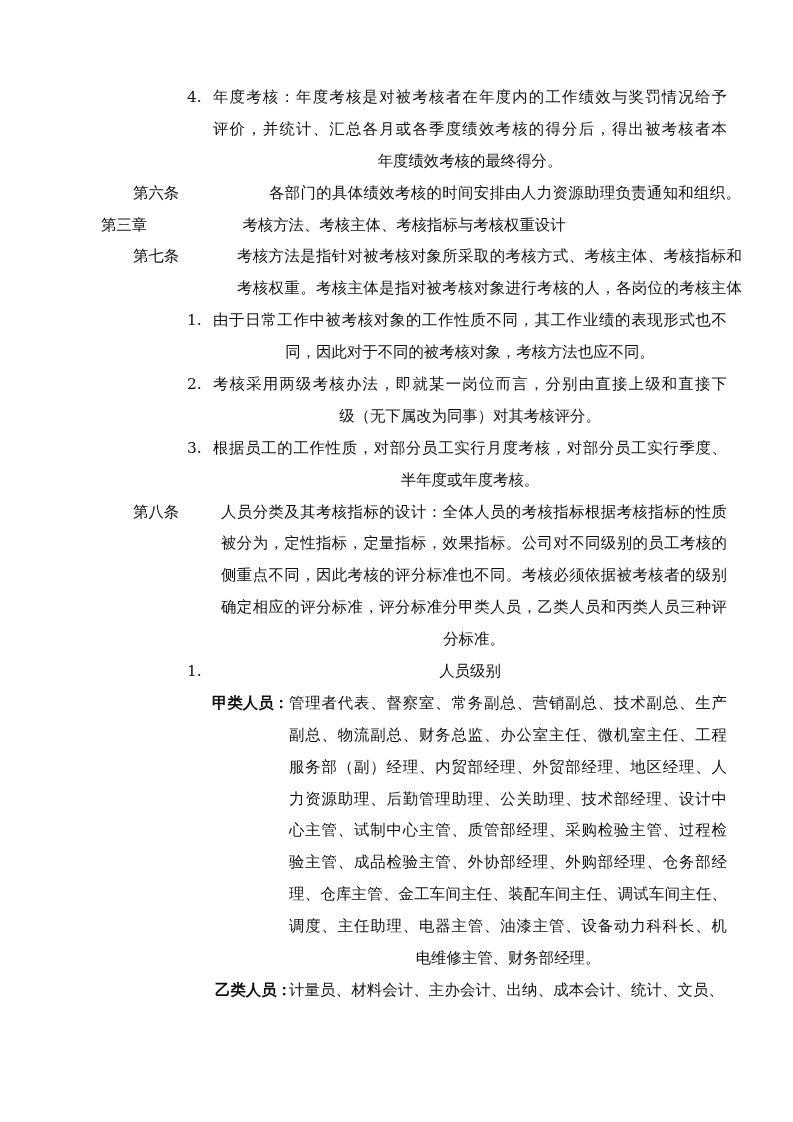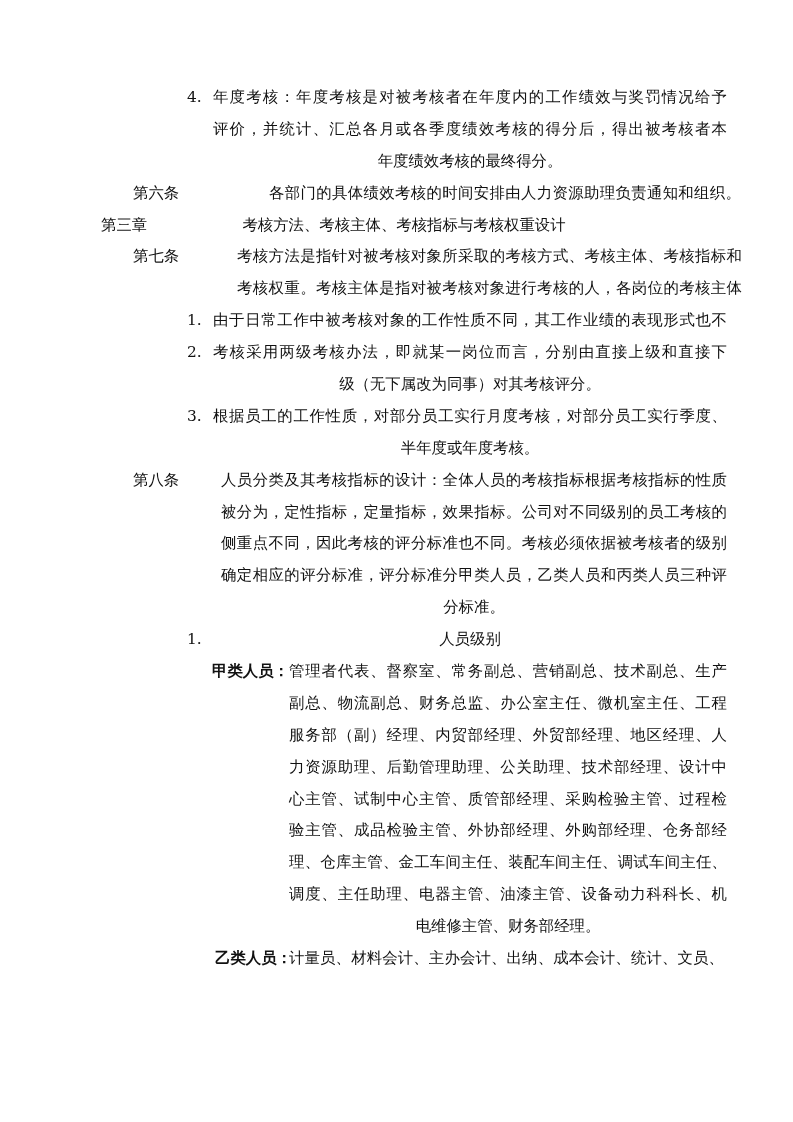--- a/index.html
+++ b/index.html
@@ -56,20 +56,23 @@
       <span class="lbl-article">第七条</span>
       <span class="t-a7 j">考核方法是指针对被考核对象所采取的考核方式、考核主体、考核指标和</span>
     </div>
     <div class="row">
       <span class="t-a7 j">考核权重。考核主体是指对被考核对象进行考核的人，各岗位的考核主体</span>
     </div>
 
     <div class="row">
       <span class="num">1.</span>
       <span class="t-item j">由于日常工作中被考核对象的工作性质不同，其工作业绩的表现形式也不</span>
+    </div>
+    <div class="row">
+      <span class="t-item l">同，因此对于不同的被考核对象，考核方法也应不同。</span>
     </div>
     <div class="row">
       <span class="num">2.</span>
       <span class="t-item j">考核采用两级考核办法，即就某一岗位而言，分别由直接上级和直接下</span>
     </div>
     <div class="row">
       <span class="t-item l">级（无下属改为同事）对其考核评分。</span>
     </div>
     <div class="row">
       <span class="num">3.</span>

